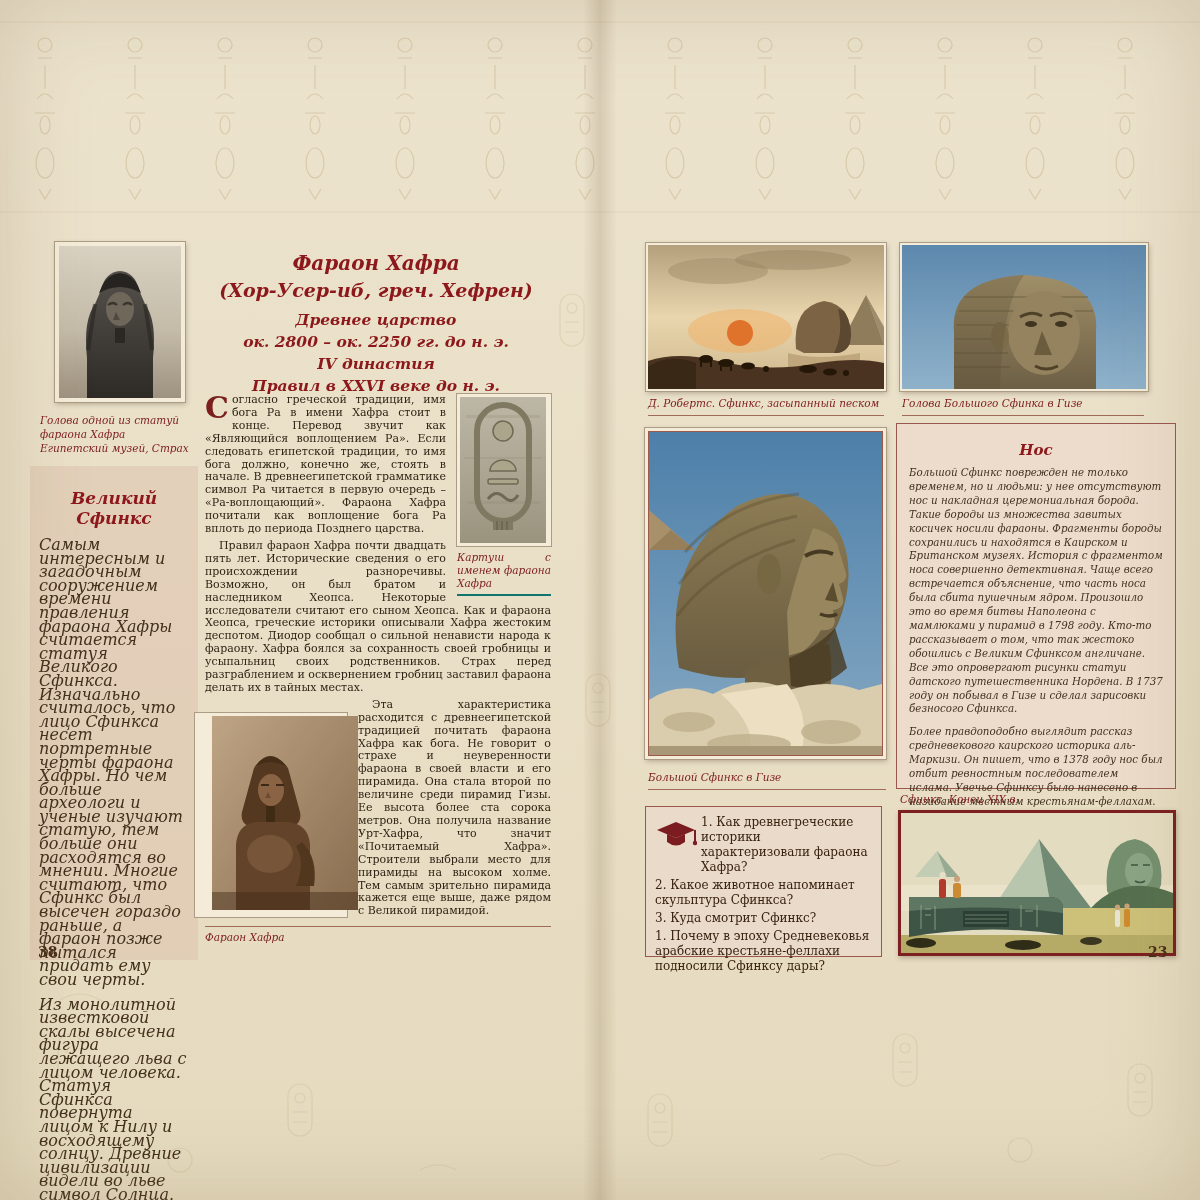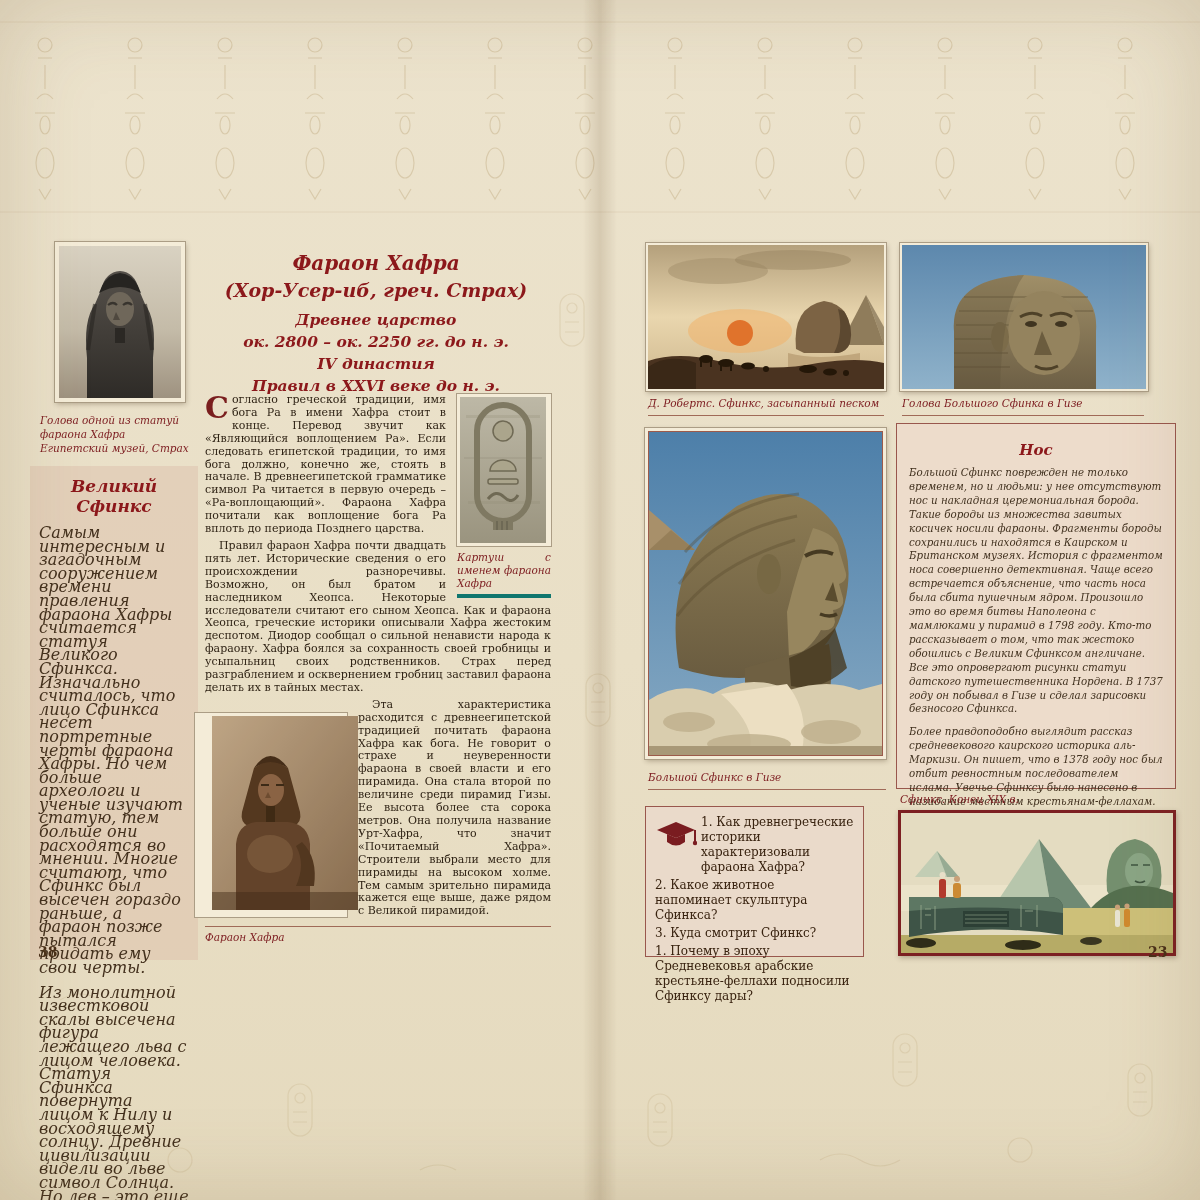--- a/index.html
+++ b/index.html
@@ -18,52 +18,52 @@
   .photo svg{display:block;}
   .photo.thin{padding:2px;}
   .photo.redframe{padding:0;background:none;border:3px solid #7c2022;box-shadow:1px 2px 5px rgba(60,40,20,.3);}
   .photo.lined svg{outline:1px solid #9c5a4a;}
 
   .cap{position:absolute;font-style:italic;color:#7c1b1f;font-size:10.5px;line-height:13px;}
   .rule-b{border-bottom:1px solid #a06a58;padding-bottom:5px;}
   .cap-head{text-align:left;line-height:14px;}
 
   .sidebar{position:absolute;left:30px;top:466px;width:168px;height:494px;box-sizing:border-box;
-    background:rgba(219,188,168,.45);padding:8px 9px;}
+    background:rgba(219,188,168,.45);padding:20px 9px;}
   .sidebar h3{color:#8c181b;font-size:17px;font-weight:bold;font-style:italic;text-align:center;margin:2px 0 10px;}
   .sidebar p{font-style:italic;font-size:16px;line-height:13.6px;color:#43301d;margin:8px 0 11px;}
 
   .title-block{position:absolute;left:200px;top:249px;width:352px;text-align:center;
     color:#8c181b;font-weight:bold;font-style:italic;}
   .t-main{font-size:20px;line-height:28px;}
   .t-sub{font-size:19px;line-height:27px;}
   .t-meta{font-size:15.5px;line-height:22px;}
   .t-gap{margin-top:5px;font-style:italic;}
 
   .article{position:absolute;left:205px;top:394px;width:346px;
     font-size:11px;line-height:12.9px;color:#2f2315;text-align:justify;}
   .article p{margin:0 0 4px;}
   .dropcap{float:left;font-size:30px;line-height:25px;padding:1px 3px 0 0;color:#7a1e1e;font-weight:bold;}
   .fig{display:block;}
   .fig-cart{float:right;width:94px;margin:0 0 3px 11px;}
   .fig-cart .matte{display:block;padding:3px;background:#f4ecd8;box-shadow:0 0 0 1px #ab9d85;}
   .fig-cart svg{display:block;}
   .figcap{display:block;margin-top:5px;font-style:italic;color:#7c1b1f;font-size:10.5px;line-height:13px;
-    border-bottom:4px solid #0f766e;padding-bottom:4px;}
+    border-bottom:2px solid #0f766e;padding-bottom:4px;}
   .fig-statue{float:left;width:152px;margin:14px 11px 2px -10px;}
   .fig-statue .matte{display:block;padding:3px;background:#f4ecd8;box-shadow:0 0 0 1px #ab9d85;}
   .statue-caption{border-top:1px solid #a06a58;padding-top:4px;margin-top:8px;
     font-style:italic;color:#7c1b1f;font-size:10.5px;}
 
   .nos{position:absolute;left:896px;top:423px;width:280px;height:366px;box-sizing:border-box;
     border:1px solid #99574d;background:#eddccb;padding:7px 12px;}
   .nos h3{text-align:center;color:#8c181b;font-size:15px;font-style:italic;margin:10px 0 7px;}
   .nos p{font-style:italic;font-size:10.3px;line-height:13.9px;color:#41311f;margin:0 0 9px;}
 
-  .qbox{position:absolute;left:645px;top:806px;width:219px;height:151px;box-sizing:border-box;
+  .qbox{position:absolute;left:645px;top:806px;width:237px;height:151px;box-sizing:border-box;
     border:1px solid #99574d;background:#eadaca;padding:8px 9px;
     font-size:12px;line-height:15px;color:#38220f;}
   .qicon{float:left;width:46px;height:42px;padding-top:4px;}
   .q{margin:0 0 3px;}
 
   .pnum{position:absolute;font-weight:bold;color:#4a2f18;font-size:14px;}
 </style>
 </head>
 <body>
 
@@ -143,21 +143,21 @@
 </div>
 
 <aside class="sidebar">
   <h3>Великий Сфинкс</h3>
   <p>Самым интересным и загадочным сооружением времени правления фараона Хафры считается статуя Великого Сфинкса. Изначально считалось, что лицо Сфинкса несет портретные черты фараона Хафры. Но чем больше археологи и ученые изучают статую, тем больше они расходятся во мнении. Многие считают, что Сфинкс был высечен гораздо раньше, а фараон позже пытался придать ему свои черты.</p>
   <p>Из монолитной известковой скалы высечена фигура лежащего льва с лицом человека. Статуя Сфинкса повернута лицом к Нилу и восходящему солнцу. Древние цивилизации видели во льве символ Солнца. Но лев – это еще и символ бесстрашия и силы. На рельефах фараонов изображали в виде льва, побеждающего своих врагов. Возможно, Сфинкс – это вечный стражник, охраняющий покой пирамид и усыпальниц фараонов.</p>
 </aside>
 
 <header class="title-block">
   <div class="t-main">Фараон Хафра</div>
-  <div class="t-sub">(Хор-Усер-иб, греч. Страх)</div>
+  <div class="t-sub">(Хор-Усер-иб, греч. Хефрен)</div>
   <div class="t-meta t-gap">Древнее царство</div>
   <div class="t-meta">ок. 2800 – ок. 2250 гг. до н. э.</div>
   <div class="t-meta">IV династия</div>
   <div class="t-meta">Правил в XXVI веке до н. э.</div>
 </header>
 
 <div class="article">
   <p>
     <span class="fig fig-cart">
       <span class="matte">

